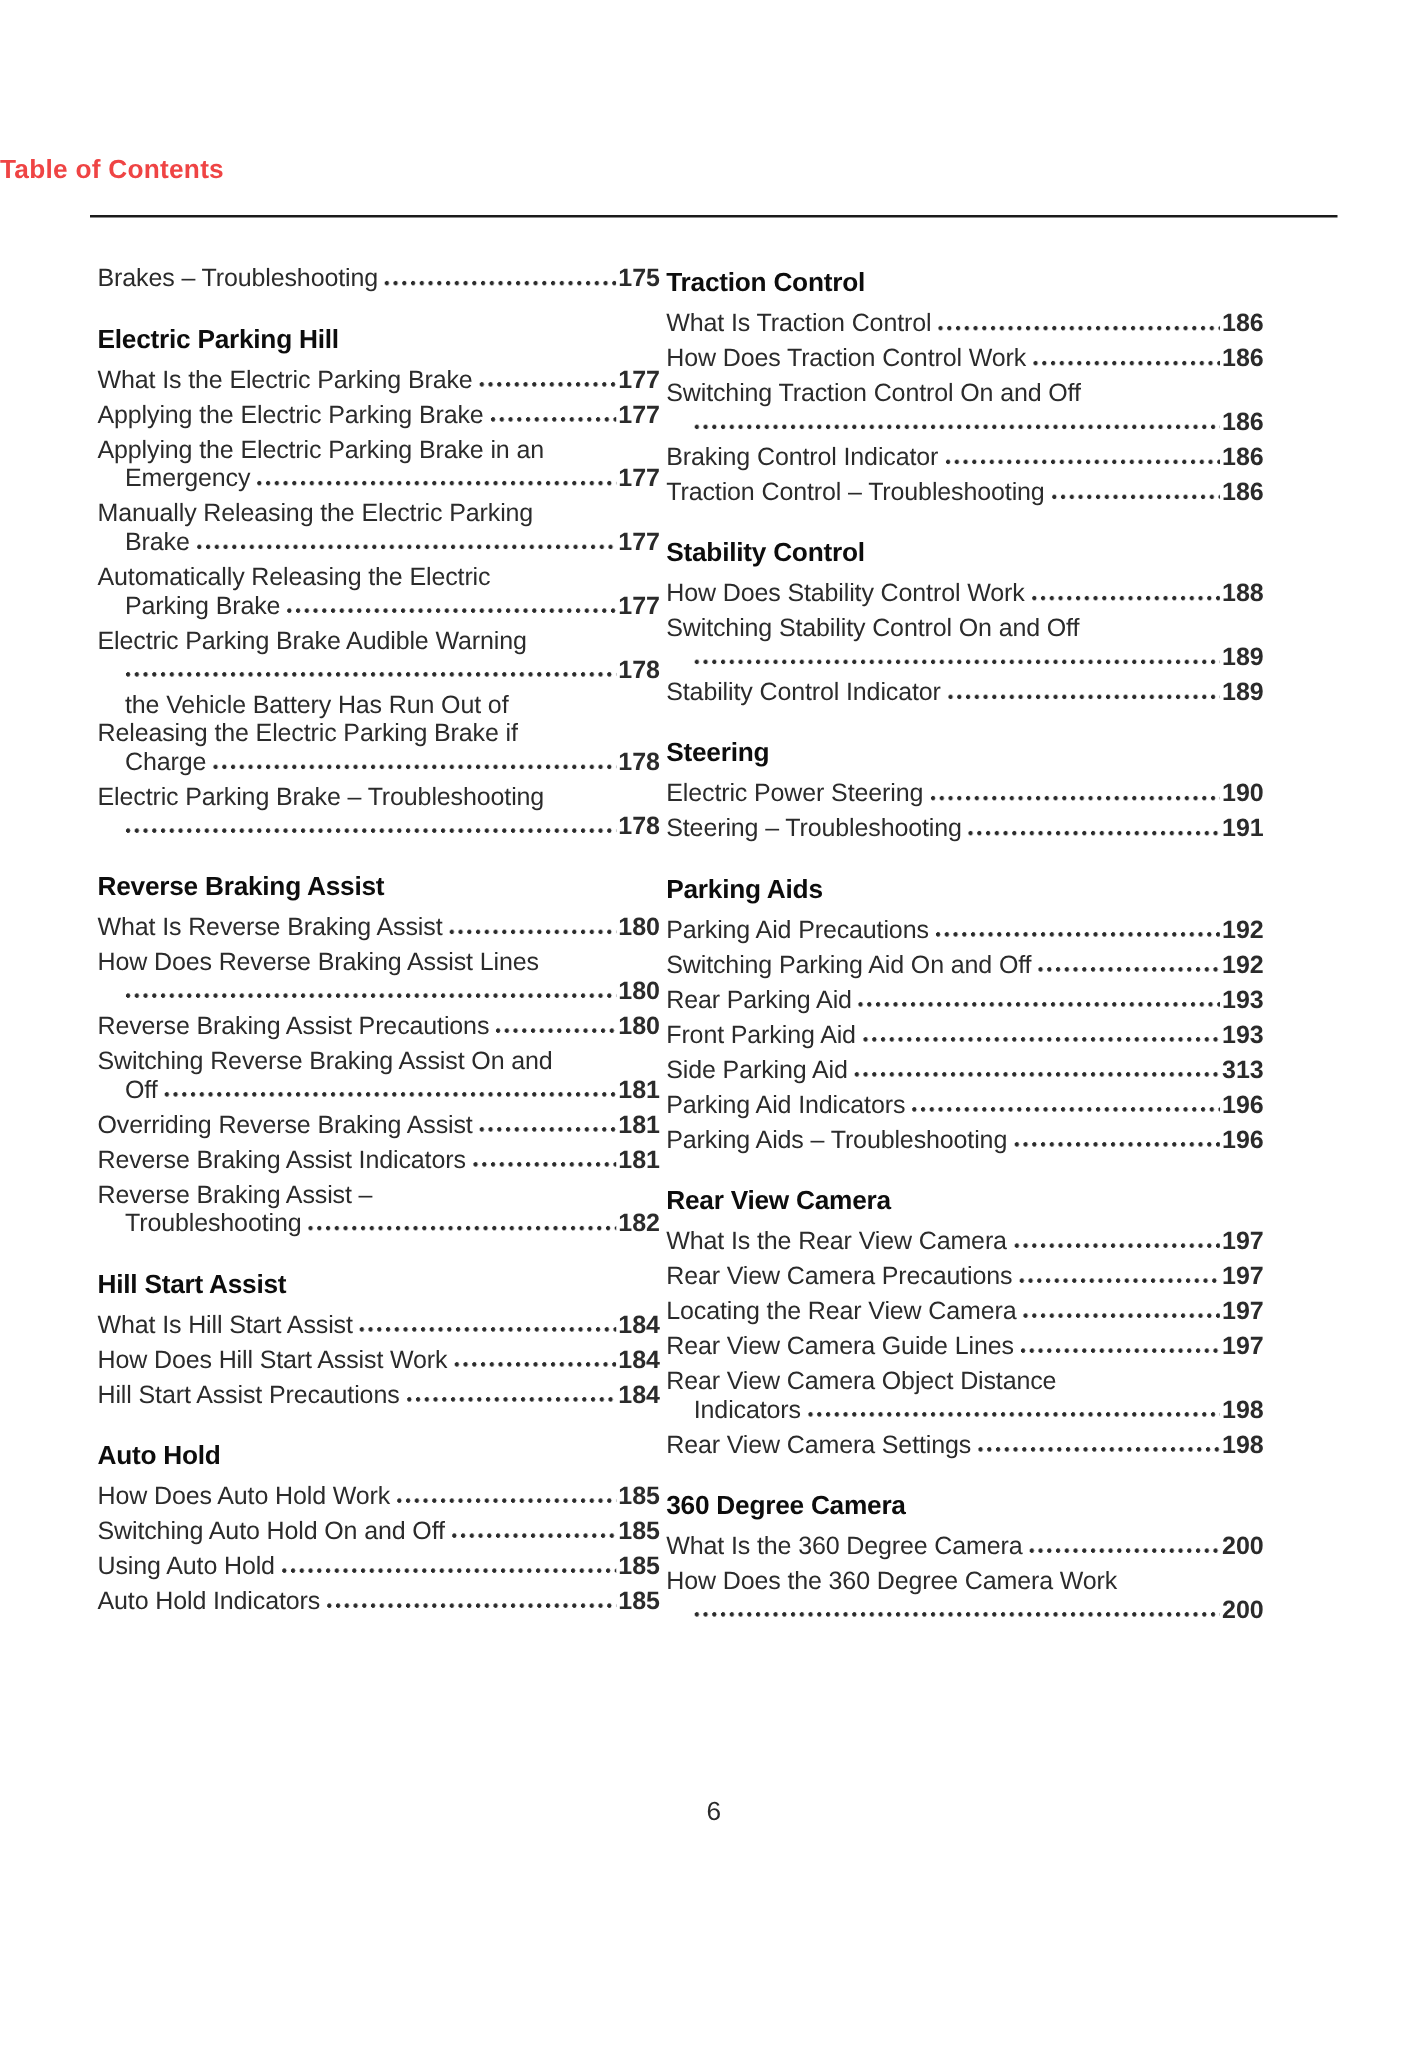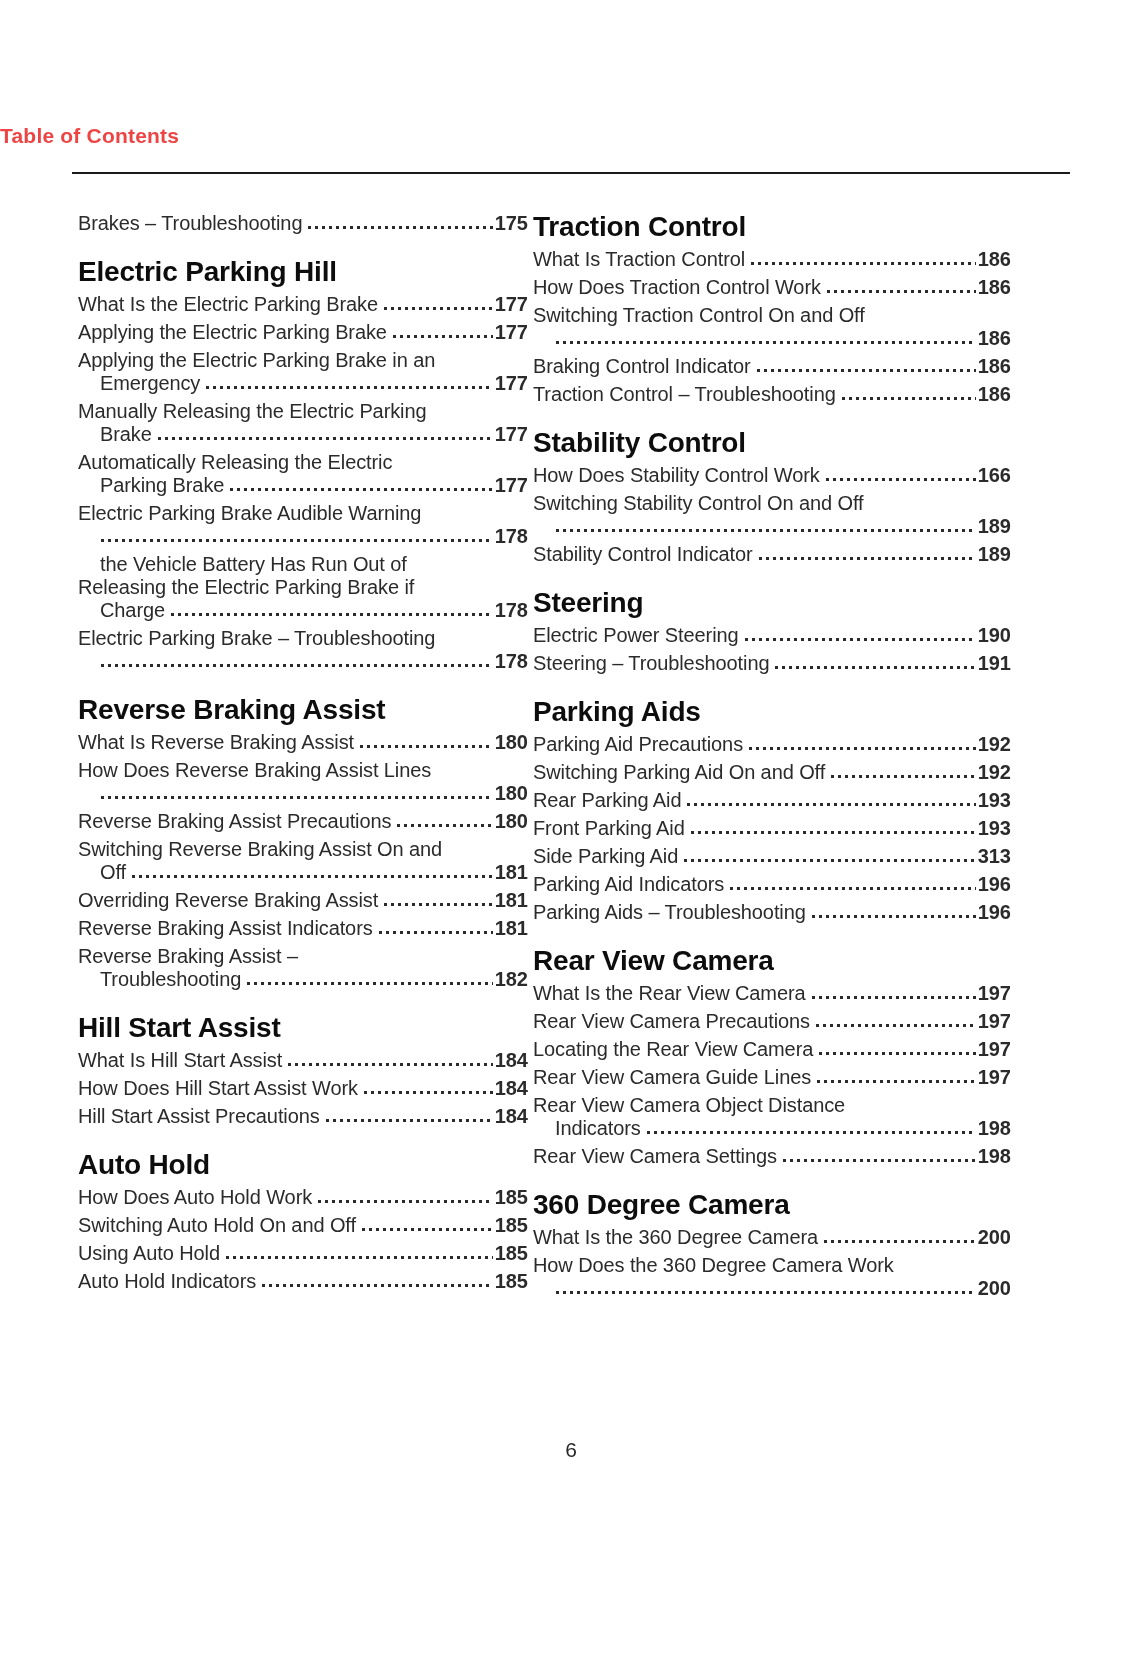--- a/index.html
+++ b/index.html
@@ -40,21 +40,21 @@
     display: flex;
     margin: 38px 0 0 78px;
     width: 949px;
     gap: 5px;
     align-items: flex-start;
   }
   .col-left  { width: 450px; flex: 0 0 450px; }
   .col-right { width: 478px; flex: 0 0 478px; }
   .section-heading {
     margin: 22px 0 6px 0;
-    font-size: 28px;
+    font-size: 21px;
     line-height: 30px;
     font-weight: 800;
     color: #0d0d0d;
     letter-spacing: -0.2px;
     white-space: nowrap;
   }
   .toc-section:first-child .section-heading { margin-top: 0; }
   .toc-entry {
     margin: 0 0 5px 0;
     font-size: 20px;
@@ -344,21 +344,21 @@
               <span class="pagenum">186</span>
             </div>
           </div>
         </section>
         <section class="toc-section">
           <h2 class="section-heading">Stability Control</h2>
           <div class="toc-entry">
             <div class="entry-line">
               <span class="entry-text">How Does Stability Control Work</span>
               <span class="leader"></span>
-              <span class="pagenum">166</span>
+              <span class="pagenum">188</span>
             </div>
           </div>
           <div class="toc-entry">
             <div class="entry-line">
               <span class="entry-text">Switching Stability Control On and Off</span>
             </div>
             <div class="entry-line indent dots-only">
               <span class="leader"></span>
               <span class="pagenum">189</span>
             </div>

